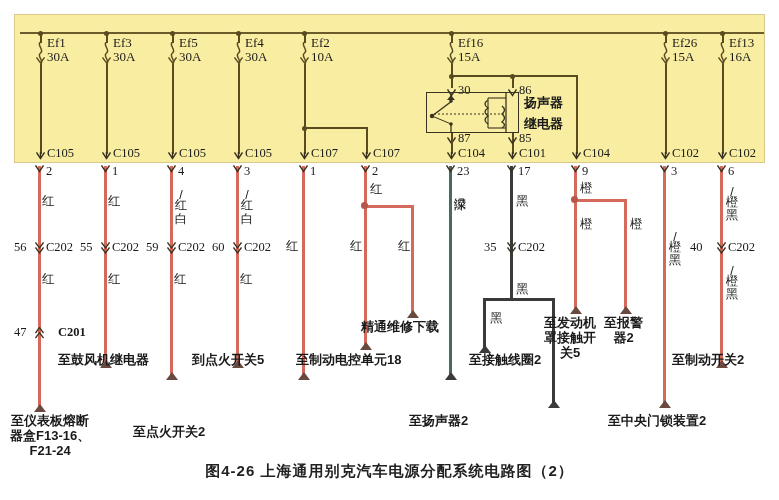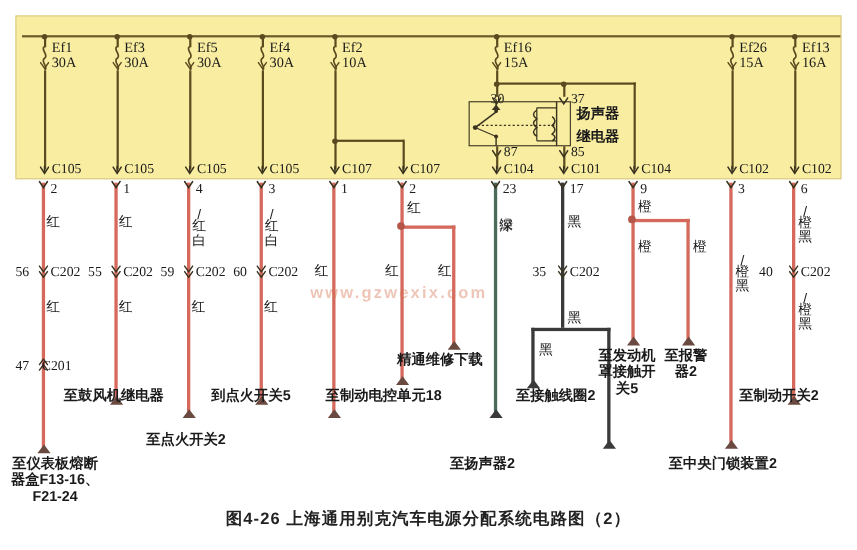--- a/index.html
+++ b/index.html
@@ -270,27 +270,27 @@
   <div class="flabel" style="left:458px;top:36px;">
     <b>Ef16</b>
     <b>15A</b>
   </div>
 
   <div class="arrow-d" style="left:447px;top:84px;">
     <svg width="9" height="9" viewBox="0 0 9 9">
         <path d="M0.5 0.5 L4.5 6.5 L8.5 0.5" stroke="#3a3320" stroke-width="1.4" fill="none"></path>
       </svg>
   </div>
-  <div class="termnum" style="left:446px;top:83px;">30</div>
+  <div class="termnum" style="left:458px;top:83px;">30</div>
   <div class="arrow-d" style="left:508px;top:84px;">
     <svg width="9" height="9" viewBox="0 0 9 9">
         <path d="M0.5 0.5 L4.5 6.5 L8.5 0.5" stroke="#3a3320" stroke-width="1.4" fill="none"></path>
       </svg>
   </div>
-  <div class="termnum" style="left:519px;top:83px;">37</div>
+  <div class="termnum" style="left:519px;top:83px;">86</div>
 
   <div class="relaybox" style="left:426px;top:92px;width:93px;height:41px;"></div>
 
   <svg style="position:absolute;left:426px;top:92px;" width="93" height="41" viewBox="0 0 93 41">
     <line x1="25" y1="0" x2="25" y2="8" stroke="#3a3320" stroke-width="1.3"></line>
     <line x1="25" y1="33" x2="25" y2="41" stroke="#3a3320" stroke-width="1.3"></line>
     <path d="M25 8 L25 6" stroke="#3a3320" stroke-width="1.3"></path>
     <path d="M21 8 L25 3 L29 8 Z" fill="#3a3320"></path>
     <line x1="6" y1="24" x2="26" y2="9" stroke="#3a3320" stroke-width="1.4"></line>
     <circle cx="6" cy="24" r="2.2" fill="#3a3320"></circle>
@@ -417,21 +417,21 @@
   </div>
   <div class="conn" style="left:46px;top:240px;">C202</div>
   <div class="wlabel" style="left:42px;top:273px;">红</div>
   <div class="conn" style="left:14px;top:325px;">47</div>
   <div class="arrow-u" style="left:35px;top:325px;">
     <svg width="9" height="12" viewBox="0 0 9 12">
         <path d="M0.5 6 L4.5 0.5 L8.5 6" stroke="#3a3320" stroke-width="1.3" fill="none"></path>
         <path d="M0.5 11 L4.5 5.5 L8.5 11" stroke="#3a3320" stroke-width="1.3" fill="none"></path>
       </svg>
   </div>
-  <div class="conn" style="left:38px;top:325px;">C201</div>
+  <div class="conn" style="left:58px;top:325px;font-weight:bold;">C201</div>
   <div class="tri" style="left:34px;top:404px;border-left:6px solid transparent;border-right:6px solid transparent;border-bottom:8px solid #6a4a40;"></div>
   <div class="endlabel" style="left:10px;top:413px;">
     <div>至仪表板熔断</div>
     <div>器盒F13-16、</div>
     <div style="text-align:center;">F21-24</div>
   </div>
 
   <div class="wire red" style="left:104px;top:166px;width:3px;height:200px;"></div>
   <div class="arrow-d" style="left:101px;top:160px;">
     <svg width="9" height="9" viewBox="0 0 9 9">
@@ -463,21 +463,21 @@
   <div class="conn" style="left:146px;top:240px;">59</div>
   <div class="arrow-d" style="left:167px;top:240px;">
     <svg width="9" height="12" viewBox="0 0 9 12">
         <path d="M0.5 0.5 L4.5 6 L8.5 0.5" stroke="#3a3320" stroke-width="1.3" fill="none"></path>
         <path d="M0.5 5.5 L4.5 11 L8.5 5.5" stroke="#3a3320" stroke-width="1.3" fill="none"></path>
       </svg>
   </div>
   <div class="conn" style="left:178px;top:240px;">C202</div>
   <div class="wlabel" style="left:174px;top:273px;">红</div>
   <div class="tri" style="left:166px;top:372px;border-left:6px solid transparent;border-right:6px solid transparent;border-bottom:8px solid #6a4a40;"></div>
-  <div class="endlabel" style="left:133px;top:392px;text-align:center;">至点火开关2</div>
+  <div class="endlabel" style="left:133px;top:424px;text-align:center;">至点火开关2</div>
 
   <div class="wire red" style="left:236px;top:166px;width:3px;height:200px;"></div>
   <div class="arrow-d" style="left:233px;top:160px;">
     <svg width="9" height="9" viewBox="0 0 9 9">
         <path d="M0.5 0.5 L4.5 6.5 L8.5 0.5" stroke="#3a3320" stroke-width="1.4" fill="none"></path>
       </svg>
   </div>
   <div class="pinnum" style="left:244px;top:164px;">3</div>
   <div class="wlabel stack" style="left:240px;top:188px;writing-mode:vertical-rl;text-orientation:upright;">红/白</div>
   <div class="conn" style="left:212px;top:240px;">60</div>
@@ -607,17 +607,16 @@
     <svg width="9" height="12" viewBox="0 0 9 12">
         <path d="M0.5 0.5 L4.5 6 L8.5 0.5" stroke="#3a3320" stroke-width="1.3" fill="none"></path>
         <path d="M0.5 5.5 L4.5 11 L8.5 5.5" stroke="#3a3320" stroke-width="1.3" fill="none"></path>
       </svg>
   </div>
   <div class="conn" style="left:728px;top:240px;">C202</div>
   <div class="wlabel stack" style="left:725px;top:264px;writing-mode:vertical-rl;text-orientation:upright;">橙/黑</div>
   <div class="tri" style="left:716px;top:360px;border-left:6px solid transparent;border-right:6px solid transparent;border-bottom:8px solid #6a4a40;"></div>
   <div class="endlabel" style="left:672px;top:352px;">至制动开关2</div>
 
-  <div class="wm2">www.gzwexix.com</div>
 
   <div class="caption">图4-26  上海通用别克汽车电源分配系统电路图（2）</div>
 
 </div>
 
 </body></html>

